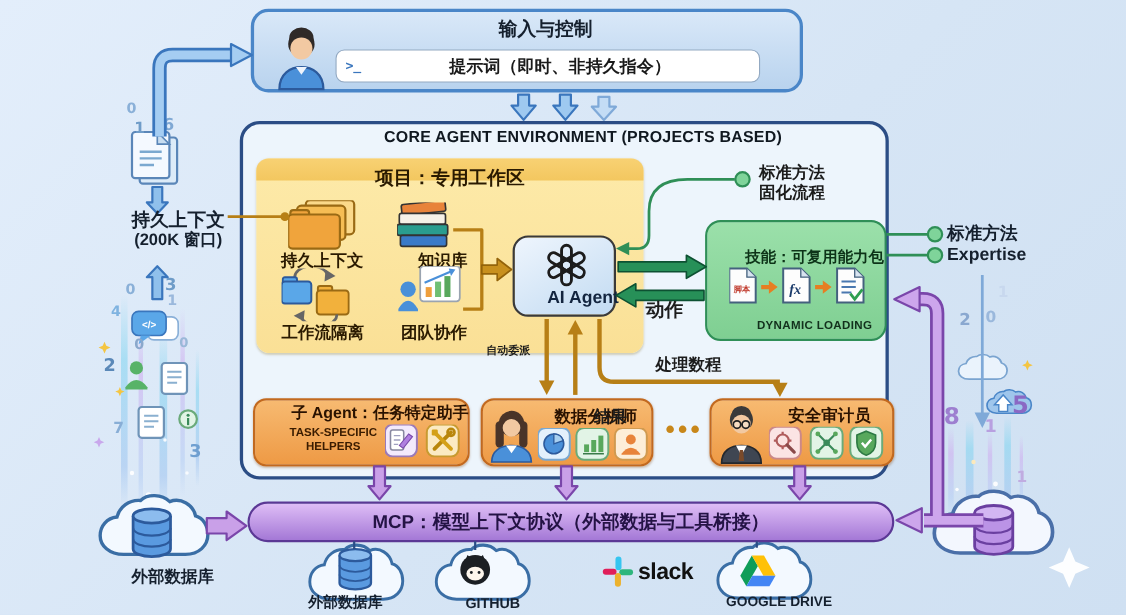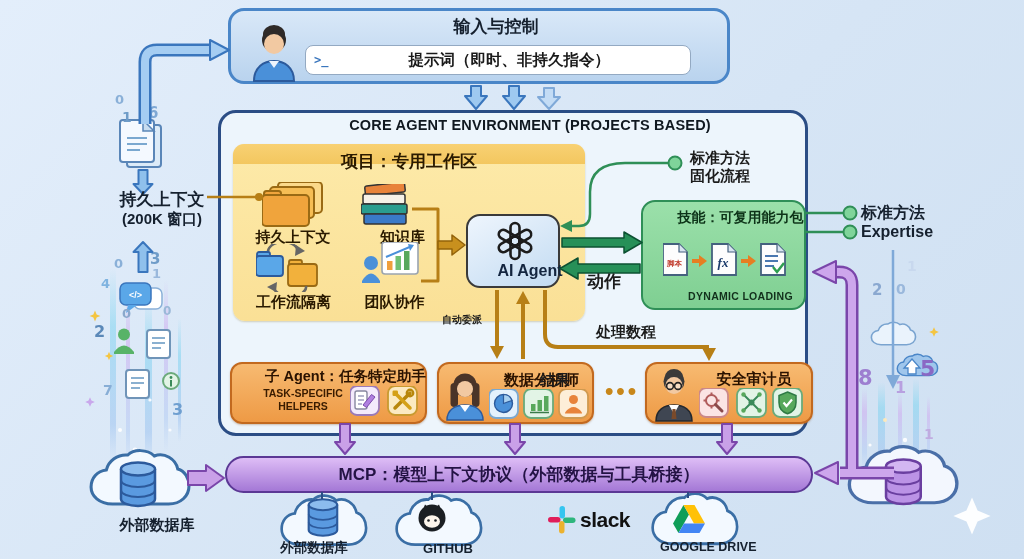--- a/index.html
+++ b/index.html
@@ -230,21 +230,21 @@
       <rect x="-4.5" y="-18" width="9" height="23" rx="4.5" transform="rotate(120)"></rect>
       <rect x="-4.5" y="-18" width="9" height="23" rx="4.5" transform="rotate(180)"></rect>
       <rect x="-4.5" y="-18" width="9" height="23" rx="4.5" transform="rotate(240)"></rect>
       <rect x="-4.5" y="-18" width="9" height="23" rx="4.5" transform="rotate(300)"></rect>
     </g>
   </svg>
   <div class="lbl ctr" style="left:0;top:46px;width:100%;font-size:16px;color:#13253f;">AI Agent</div>
 </div>
 
 <div id="skills-box" class="box">
-  <div class="lbl ctr" style="left:0;top:7px;width:100%;font-size:14px;color:#0d3318;">技能：可复用能力包</div>
+  <div class="lbl ctr" style="left:0;top:23px;width:100%;font-size:14px;color:#0d3318;">技能：可复用能力包</div>
   <svg style="position:absolute;left:20px;top:38px;" width="126" height="42" viewBox="0 0 126 42">
     <g transform="translate(0,4)">
       <path d="M0,0 H16 L24,8 V31 H0 Z" fill="#fdfdfd" stroke="#44617e" stroke-width="1.8"></path>
       <path d="M16,0 V8 H24" fill="#d8e4f0" stroke="#44617e" stroke-width="1.2"></path>
       <text x="11.5" y="21.5" text-anchor="middle" font-size="7.5" font-weight="bold" fill="#c0392b">脚本</text>
     </g>
     <polygon points="29,19 36,19 36,15 44,21 36,27 36,23 29,23" fill="#e67e22"></polygon>
     <g transform="translate(49,4)">
       <path d="M0,0 H16 L24,8 V31 H0 Z" fill="#fdfdfd" stroke="#44617e" stroke-width="1.8"></path>
       <path d="M16,0 V8 H24" fill="#d8e4f0" stroke="#44617e" stroke-width="1.2"></path>

